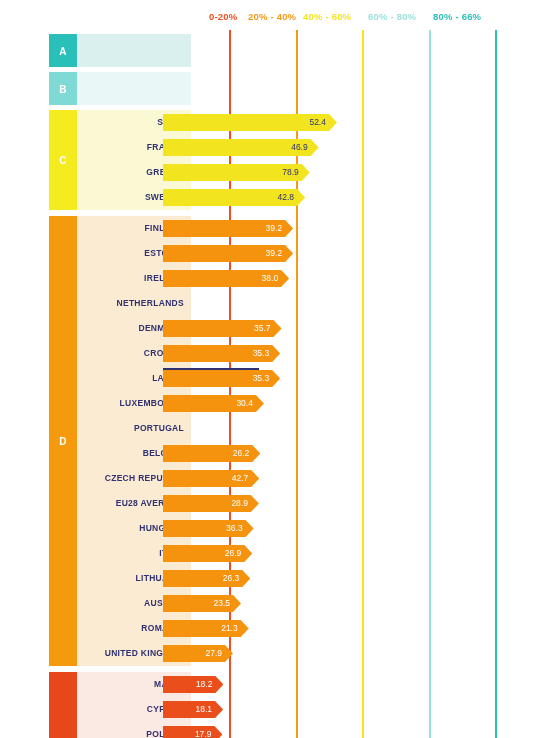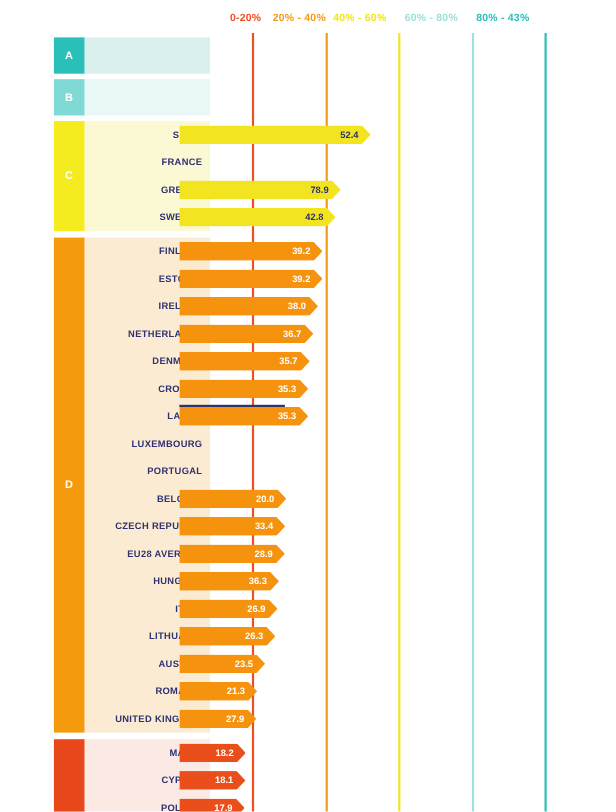--- a/index.html
+++ b/index.html
@@ -119,21 +119,21 @@
     top: 0;
     height: 17px;
     clip-path: polygon(0 0, calc(100% - 8px) 0, 100% 50%, calc(100% - 8px) 100%, 0 100%);
   }
   .bar-value {
     position: absolute;
     top: 0;
     height: 32px;
     line-height: 17px;
     font-size: 8.5px;
-    font-weight: bold;
+    font-weight: normal;
     white-space: nowrap;
   }
   .bar-value.inside {
     right: 11px;
     color: #ffffff;
   }
   .bar-value.inside.dark {
     color: #2f3170;
   }
 
@@ -146,21 +146,21 @@
 </head>
 <body>
 
 <div id="chart-root">
 
   <div id="legend">
       <div class="legend-item" style="left: 173px; color: rgb(239, 78, 35); margin-left: 36px;">0-20%</div>
       <div class="legend-item" style="left: 248px; color: rgb(245, 154, 23);">20% - 40%</div>
       <div class="legend-item" style="left: 303px; color: rgb(242, 229, 32);">40% - 60%</div>
       <div class="legend-item" style="left: 368px; color: rgb(158, 224, 220);">60% - 80%</div>
-      <div class="legend-item" style="left: 433px; color: rgb(43, 191, 186);">80% - 43%</div>
+      <div class="legend-item" style="left: 433px; color: rgb(43, 191, 186);">80% - 66%</div>
     </div>
 
   <div id="gridlines">
       <div class="gridline" style="left: 229.4px; background: rgb(239, 78, 35);"></div>
       <div class="gridline" style="left: 295.8px; background: rgb(245, 154, 23);"></div>
       <div class="gridline" style="left: 362.2px; background: rgb(242, 229, 32);"></div>
       <div class="gridline" style="left: 428.6px; background: rgb(158, 224, 220);"></div>
       <div class="gridline" style="left: 495px; background: rgb(43, 191, 186);"></div>
     </div>
 
@@ -181,20 +181,24 @@
         <div class="group-tint" style="background: rgb(251, 248, 212);"></div>
         <div class="row" style="top: 0px;">
           <div class="row-label">SPAIN</div>
           <div class="bar-wrap" style="width: 173.968px;">
             <div class="bar" style="width: 100%; background: rgb(242, 229, 32);"></div>
             <div class="bar-value inside dark">52.4</div>
           </div>
         </div>
         <div class="row" style="top: 25px;">
           <div class="row-label">FRANCE</div>
+          <div class="bar-wrap" style="width: 155.708px;">
+            <div class="bar" style="width: 100%; background: rgb(242, 229, 32);"></div>
+            <div class="bar-value inside dark">46.9</div>
+          </div>
         </div>
         <div class="row" style="top: 50px;">
           <div class="row-label">GREECE</div>
           <div class="bar-wrap" style="width: 146.744px;">
             <div class="bar" style="width: 100%; background: rgb(242, 229, 32);"></div>
             <div class="bar-value inside dark">78.9</div>
           </div>
         </div>
         <div class="row" style="top: 75px;">
           <div class="row-label">SWEDEN</div>
@@ -224,24 +228,20 @@
         </div>
         <div class="row" style="top: 50px;">
           <div class="row-label">IRELAND</div>
           <div class="bar-wrap" style="width: 126.16px;">
             <div class="bar" style="width: 100%; background: rgb(245, 147, 15);"></div>
             <div class="bar-value inside">38.0</div>
           </div>
         </div>
         <div class="row" style="top: 75px;">
           <div class="row-label">NETHERLANDS</div>
-          <div class="bar-wrap" style="width: 121.844px;">
-            <div class="bar" style="width: 100%; background: rgb(245, 147, 15);"></div>
-            <div class="bar-value inside">36.7</div>
-          </div>
         </div>
         <div class="row" style="top: 100px;">
           <div class="row-label">DENMARK</div>
           <div class="bar-wrap" style="width: 118.524px;">
             <div class="bar" style="width: 100%; background: rgb(245, 147, 15);"></div>
             <div class="bar-value inside">35.7</div>
           </div>
         </div>
         <div class="row" style="top: 125px;">
           <div class="row-label">CROATIA</div>
@@ -253,36 +253,40 @@
         <div class="row" style="top: 150px;">
           <div class="row-label">LATVIA</div>
           <div class="bar-wrap" style="width: 117.196px;">
             <div class="bar" style="width: 100%; background: rgb(245, 147, 15);"></div>
             <div class="bar-value inside">35.3</div>
             <div class="annotation-line" style="left: 0px; top: -2px; width: 96.1007px;"></div>
           </div>
         </div>
         <div class="row" style="top: 175px;">
           <div class="row-label">LUXEMBOURG</div>
+          <div class="bar-wrap" style="width: 100.928px;">
+            <div class="bar" style="width: 100%; background: rgb(245, 147, 15);"></div>
+            <div class="bar-value inside">30.4</div>
+          </div>
         </div>
         <div class="row" style="top: 200px;">
           <div class="row-label">PORTUGAL</div>
         </div>
         <div class="row" style="top: 225px;">
           <div class="row-label">BELGIUM</div>
           <div class="bar-wrap" style="width: 97.276px;">
             <div class="bar" style="width: 100%; background: rgb(245, 147, 15);"></div>
-            <div class="bar-value inside">20.0</div>
+            <div class="bar-value inside">26.2</div>
           </div>
         </div>
         <div class="row" style="top: 250px;">
           <div class="row-label">CZECH REPUBLIC</div>
           <div class="bar-wrap" style="width: 96.28px;">
             <div class="bar" style="width: 100%; background: rgb(245, 147, 15);"></div>
-            <div class="bar-value inside">33.4</div>
+            <div class="bar-value inside">42.7</div>
           </div>
         </div>
         <div class="row" style="top: 275px;">
           <div class="row-label">EU28 AVERAGE</div>
           <div class="bar-wrap" style="width: 95.948px;">
             <div class="bar" style="width: 100%; background: rgb(245, 147, 15);"></div>
             <div class="bar-value inside">28.9</div>
           </div>
         </div>
         <div class="row" style="top: 300px;">
@@ -308,21 +312,21 @@
         </div>
         <div class="row" style="top: 375px;">
           <div class="row-label">AUSTRIA</div>
           <div class="bar-wrap" style="width: 78.02px;">
             <div class="bar" style="width: 100%; background: rgb(245, 147, 15);"></div>
             <div class="bar-value inside">23.5</div>
           </div>
         </div>
         <div class="row" style="top: 400px;">
           <div class="row-label">ROMANIA</div>
-          <div class="bar-wrap" style="width: 70.716px;">
+          <div class="bar-wrap" style="width: 70.716px; padding-left: 15px;">
             <div class="bar" style="width: 100%; background: rgb(245, 147, 15);"></div>
             <div class="bar-value inside">21.3</div>
           </div>
         </div>
         <div class="row" style="top: 425px;">
           <div class="row-label">UNITED KINGDOM</div>
           <div class="bar-wrap" style="width: 70.052px;">
             <div class="bar" style="width: 100%; background: rgb(245, 147, 15);"></div>
             <div class="bar-value inside">27.9</div>
           </div>

